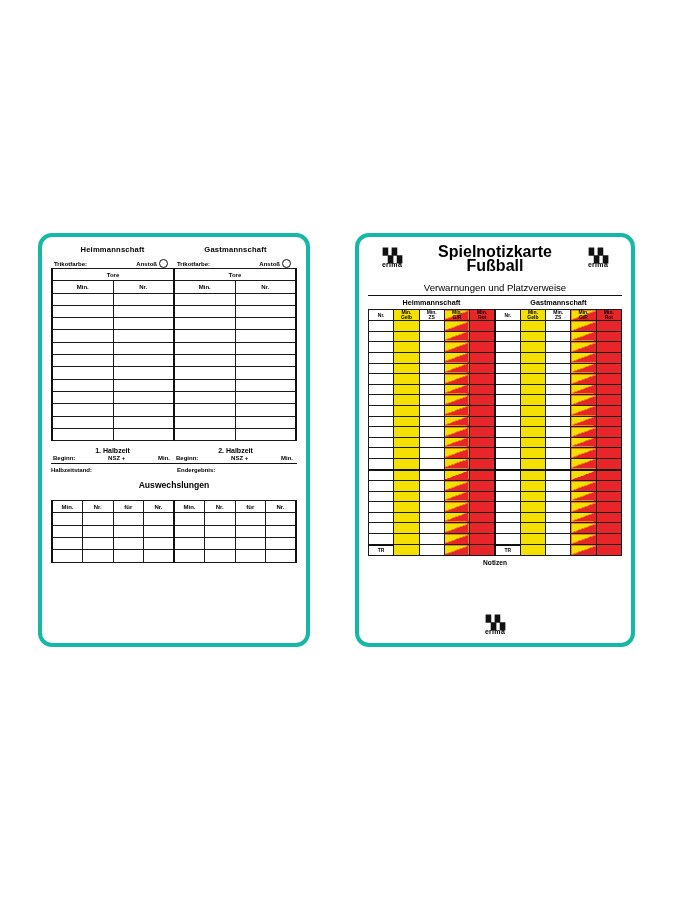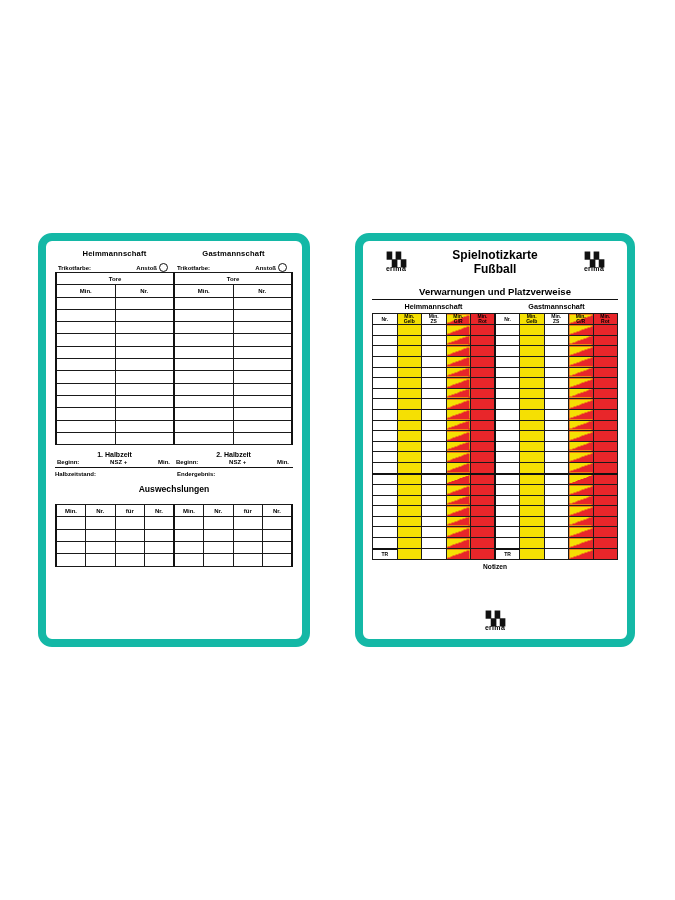--- a/index.html
+++ b/index.html
@@ -18,21 +18,21 @@
     position: absolute;
     left: 0; top: 0;
     width: 675px;
     height: 900px;
   }
 
   
   .card {
     position: absolute;
     background: #ffffff;
-    border: 8px solid #14b8a6;
+    border: 4px solid #14b8a6;
     border-radius: 14px;
     box-sizing: border-box;
   }
   #card-front {
     left: 38px;
     top: 233px;
     width: 272px;
     height: 414px;
     padding: 8px 9px;
   }
@@ -144,21 +144,21 @@
     margin-bottom: 10px;
   }
 
   
   .back-top {
     position: relative;
     height: 38px;
   }
   .back-title {
     text-align: center;
-    font-size: 12px;
+    font-size: 16px;
     font-weight: bold;
     line-height: 13.5px;
     padding-top: 1px;
   }
   .logo {
     position: absolute;
     top: 6px;
     width: 44px;
     text-align: center;
   }
@@ -172,21 +172,21 @@
     font-weight: bold;
   }
   .logo-name {
     font-size: 7px;
     font-weight: bold;
     letter-spacing: .3px;
   }
   .back-sub {
     text-align: center;
     font-size: 9.6px;
-    font-weight: bold;
+    font-weight: normal;
     border-bottom: 1px solid #111;
     padding-bottom: 2px;
     margin-bottom: 2px;
   }
   .team-head {
     display: flex;
   }
   .team-head > div {
     width: 50%;
     text-align: center;

